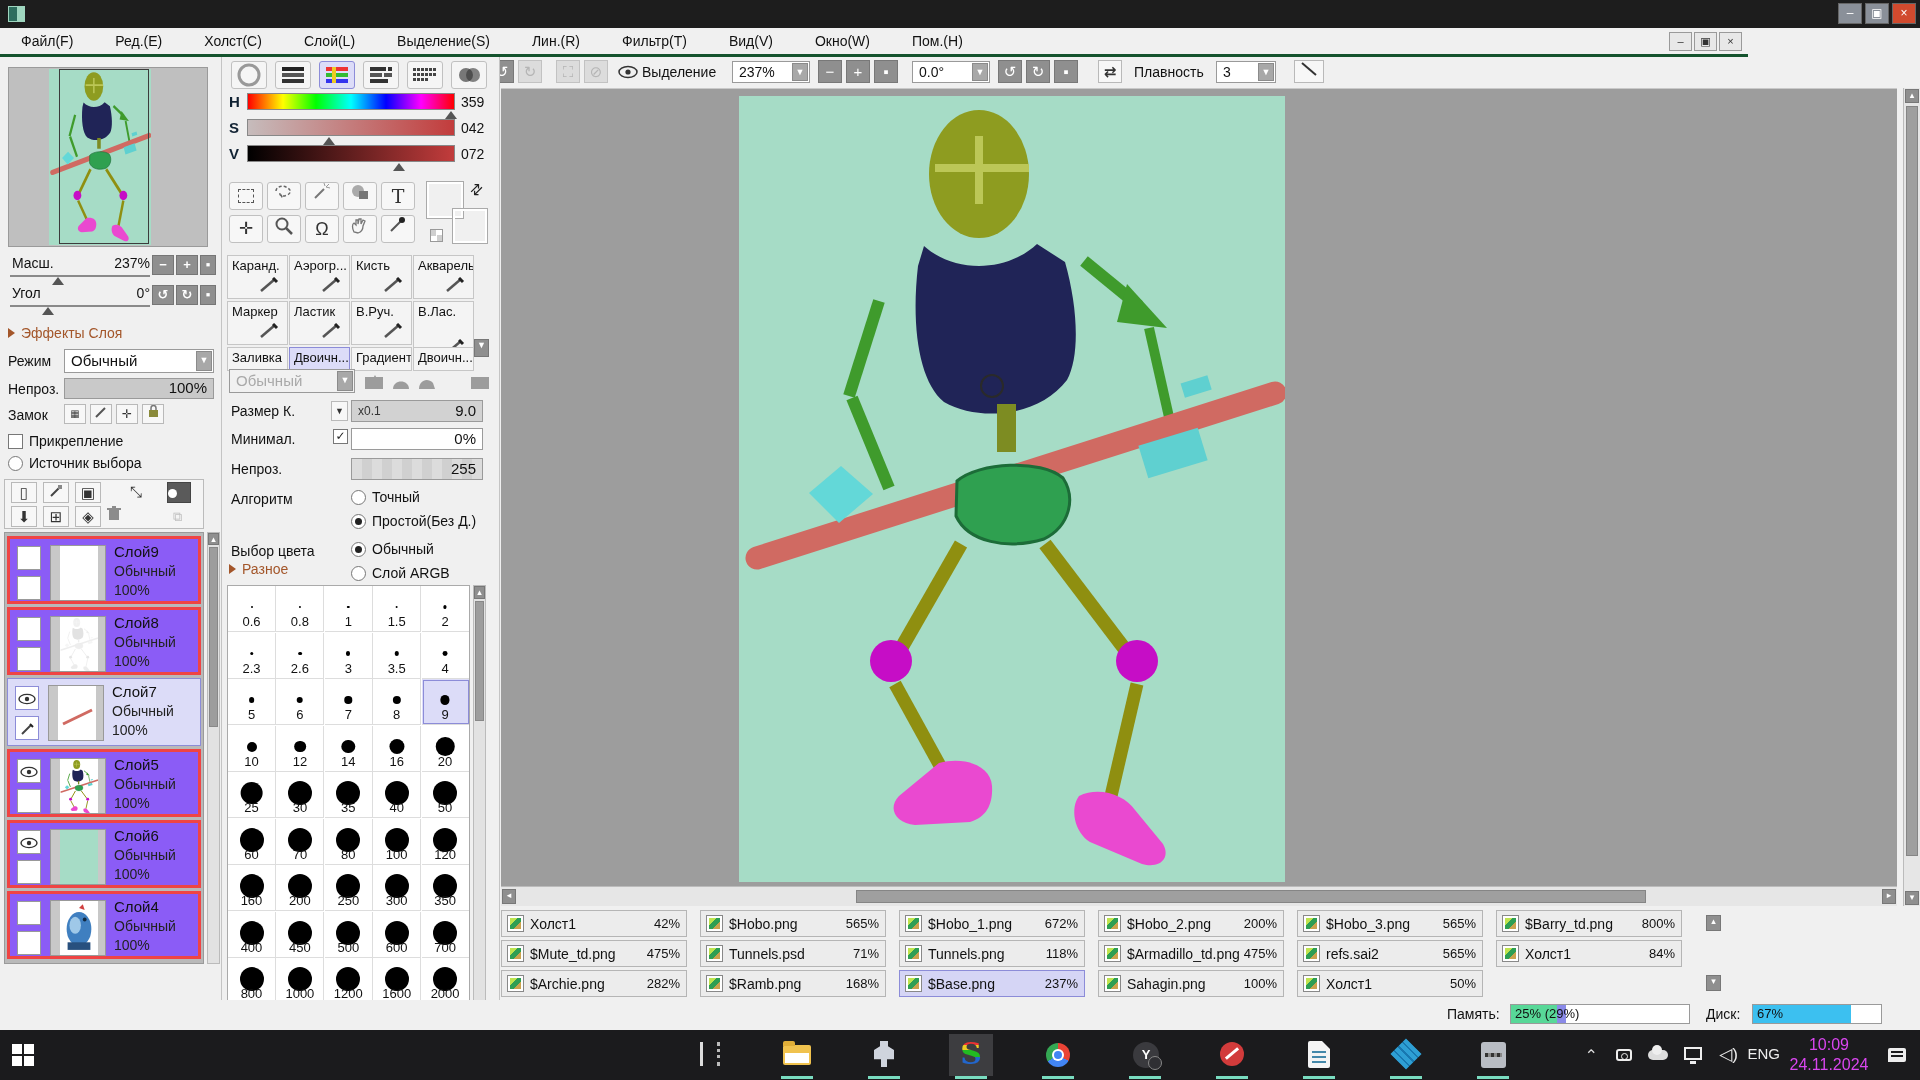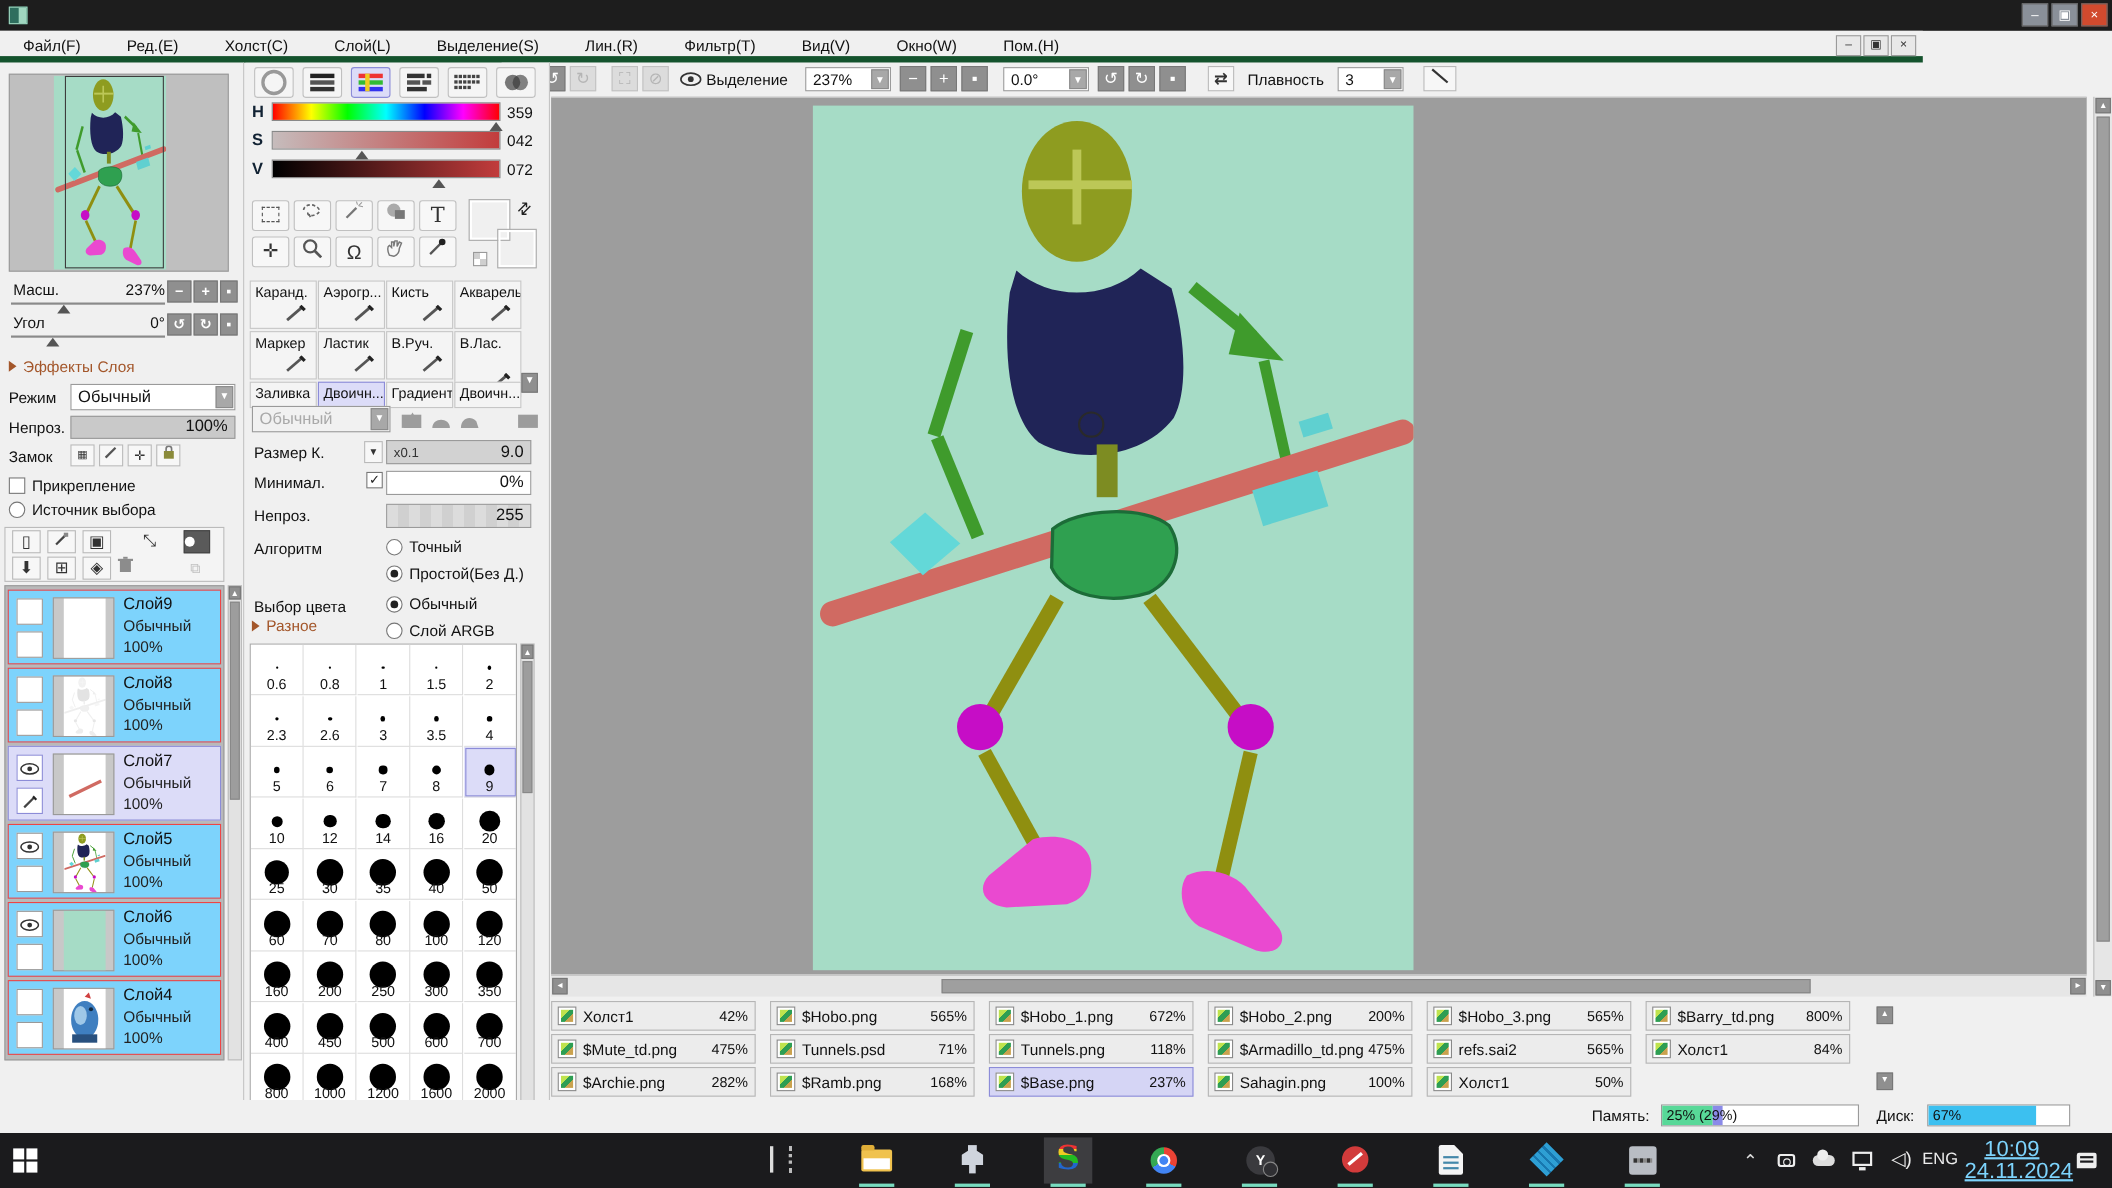--- a/index.html
+++ b/index.html
@@ -8,21 +8,21 @@
 
   
   #titlebar { position:absolute; left:0; top:0; width:1920px; height:28px; background:#1d1d1d; color:#fff; }
   #titlebar .appicon { position:absolute; left:8px; top:6px; width:17px; height:16px; background:#2e6e5e; border:1px solid #9fd6bf; }
   #titlebar .appicon::after{ content:""; position:absolute; left:8px; top:0; width:7px; height:14px; background:#9fd6bf; }
   #titlebar .title { position:absolute; left:34px; top:5px; font-weight:bold; font-size:14px; letter-spacing:.2px; }
   .winbtn { position:absolute; top:3px; width:24px; height:21px; background:#8a9099; color:#fff; text-align:center; line-height:19px; font-size:12px; border:1px solid #666; }
   .winbtn.close { background:#d14a2e; }
 
   
-  #menubar { position:absolute; left:0; top:28px; width:1748px; height:29px; background:#f0f0f0; border-bottom:6px solid #14532d; }
+  #menubar { position:absolute; left:0; top:28px; width:1748px; height:29px; background:#f0f0f0; border-bottom:3px solid #14532d; }
   .menu-item { display:inline-block; padding:5px 21px 0 21px; height:29px; font-size:14px; cursor:default; }
   .mwinbtn { position:absolute; top:4px; width:23px; height:19px; background:#e8e8e8; border:1px solid #9a9a9a; color:#333; text-align:center; line-height:17px; font-size:11px; }
 
   
   .btn-dark { background:#8f8f8f; border:1px solid #787878; color:#fff; text-align:center; }
   .btn-dis  { background:#dcdcdc; border:1px solid #c2c2c2; color:#b5b5b5; text-align:center; }
   .btn-lite { background:#f7f7f7; border:1px solid #b9b9b9; color:#333; text-align:center; }
   .combo { background:#fff; border:1px solid #9a9a9a; position:relative; }
   .combo .cval { position:absolute; left:6px; top:2px; font-size:14px; }
   .combo .drop { position:absolute; right:1px; top:1px; bottom:1px; width:16px; background:#a8a8a8; color:#fff; font-size:9px; text-align:center; line-height:16px; border:1px solid #8b8b8b; }
@@ -36,21 +36,21 @@
   
   #col1 { position:absolute; left:0; top:57px; width:222px; height:973px; background:#f0f0f0; border-right:1px solid #c4c4c4; }
   #navigator { position:absolute; left:8px; top:10px; width:200px; height:180px; background:#bfbfbf; border:1px solid #9a9a9a; }
   #nav-canvas { position:absolute; left:40px; top:1px; width:102px; height:176px; background:#a6dcc6; }
   #nav-view { position:absolute; left:10px; top:0px; width:90px; height:175px; border:1px solid #3c3c3c; }
   .srow-label { position:absolute; font-size:14px; }
   .srow-val { position:absolute; font-size:14px; text-align:right; }
   .srow-line { position:absolute; height:2px; background:#8a8a8a; }
   .sq-btn { position:absolute; width:22px; height:20px; background:#8f8f8f; border:1px solid #767676; color:#fff; text-align:center; line-height:18px; font-size:13px; font-weight:bold; }
   #layers-list { position:absolute; left:4px; top:475px; width:200px; height:432px; background:#b9b9b9; border:1px solid #9a9a9a; padding-top:2px; }
-  .layer-row { position:relative; margin:1px 2px 3px 2px; height:68px; background:#7dd3fc; border:1px solid #ef4444; }
+  .layer-row { position:relative; margin:1px 2px 3px 2px; height:68px; background:#8b5cf6; border:3px solid #ef4444; }
   .layer-row.sel { background:#dcdcf8; border:1px solid #8c8cd8; }
   .lchk { position:absolute; left:7px; width:24px; height:24px; background:#fff; border:1px solid #999; text-align:center; }
   .layer-row.sel .lchk { border:1px solid #8c8cd8; }
   .lthumb { position:absolute; left:40px; top:6px; width:56px; height:56px; background:#c8c8c8; border:1px solid #999; overflow:hidden; }
   .lthumb .paper { position:absolute; left:9px; top:0; width:38px; height:56px; background:#fff; }
   .lname { position:absolute; left:104px; top:4px; font-size:15px; }
   .lmode { position:absolute; left:104px; top:24px; font-size:14px; color:#222; }
   .lopac { position:absolute; left:104px; top:43px; font-size:14px; color:#222; }
   .vscroll { position:absolute; width:13px; background:#e2e2e2; border:1px solid #bbb; }
   .vthumb { position:absolute; left:1px; width:9px; background:#9d9d9d; border:1px solid #888; }
@@ -119,21 +119,21 @@
   #searchbox .mag { position:absolute; left:14px; top:11px; width:12px; height:12px; border:2px solid #555; border-radius:50%; }
   #searchbox .mag::after { content:""; position:absolute; left:10px; top:10px; width:7px; height:2px; background:#555; transform:rotate(45deg); }
   #searchbox .ph { position:absolute; left:42px; top:10px; color:#666; font-size:15px; }
   #weatherpic { position:absolute; right:0; top:0; width:152px; height:38px; overflow:hidden;
      background:linear-gradient(180deg,#bfe8e2 0 40%,#58c8d8 0); }
   #weatherpic .cliff { position:absolute; right:6px; top:-4px; width:60px; height:30px; background:#c8a05a; border-radius:0 0 40% 60%; box-shadow:-70px 14px 0 -8px #b08a48; }
   #weatherpic .green { position:absolute; right:0px; top:-6px; width:70px; height:10px; background:#3c9e4e; border-radius:40%; }
   .task-icon { position:absolute; top:6px; width:44px; height:38px; }
   .task-icon .under { position:absolute; left:6px; bottom:-5px; width:32px; height:3px; background:#79dcc0; }
   .tray-item { position:absolute; color:#eee; font-size:14px; }
-  .clockbox { position:absolute; right:48px; top:5px; width:86px; text-align:center; color:#7dd3fc; font-size:20px; line-height:20px;text-decoration:underline; }
+  .clockbox { position:absolute; right:48px; top:5px; width:86px; text-align:center; color:#d946ef; font-size:16px; line-height:20px; }
 
   
   .ic-pin { position:absolute; left:12px; top:6px; width:20px; height:24px; border-left:3px solid #ddd; border-right:3px dotted #bbb; }
   .ic-folder { position:absolute; left:8px; top:9px; width:28px; height:20px; background:#f0c24e; border-radius:2px; }
   .ic-folder::before { content:""; position:absolute; left:0; top:-4px; width:12px; height:5px; background:#e0ae38; border-radius:2px 2px 0 0; }
   .ic-folder::after { content:""; position:absolute; left:2px; top:8px; width:24px; height:10px; background:#fff; }
   .ic-robot { position:absolute; left:12px; top:5px; width:20px; height:26px; background:#cfd4dd; clip-path:polygon(30% 0,70% 0,70% 20%,100% 35%,100% 70%,65% 70%,65% 100%,35% 100%,35% 70%,0 70%,0 35%,30% 20%); }
   .ic-sai { position:absolute; left:0; top:-2px; width:44px; height:42px; background:#3d3d40; text-align:center; }
   .ic-sai span { font-size:30px; font-weight:bold; line-height:40px;
      background:linear-gradient(180deg,#e33 0 25%,#ec2 0 40%,#2b2 0 60%,#26c 0 80%,#b2c 0);

